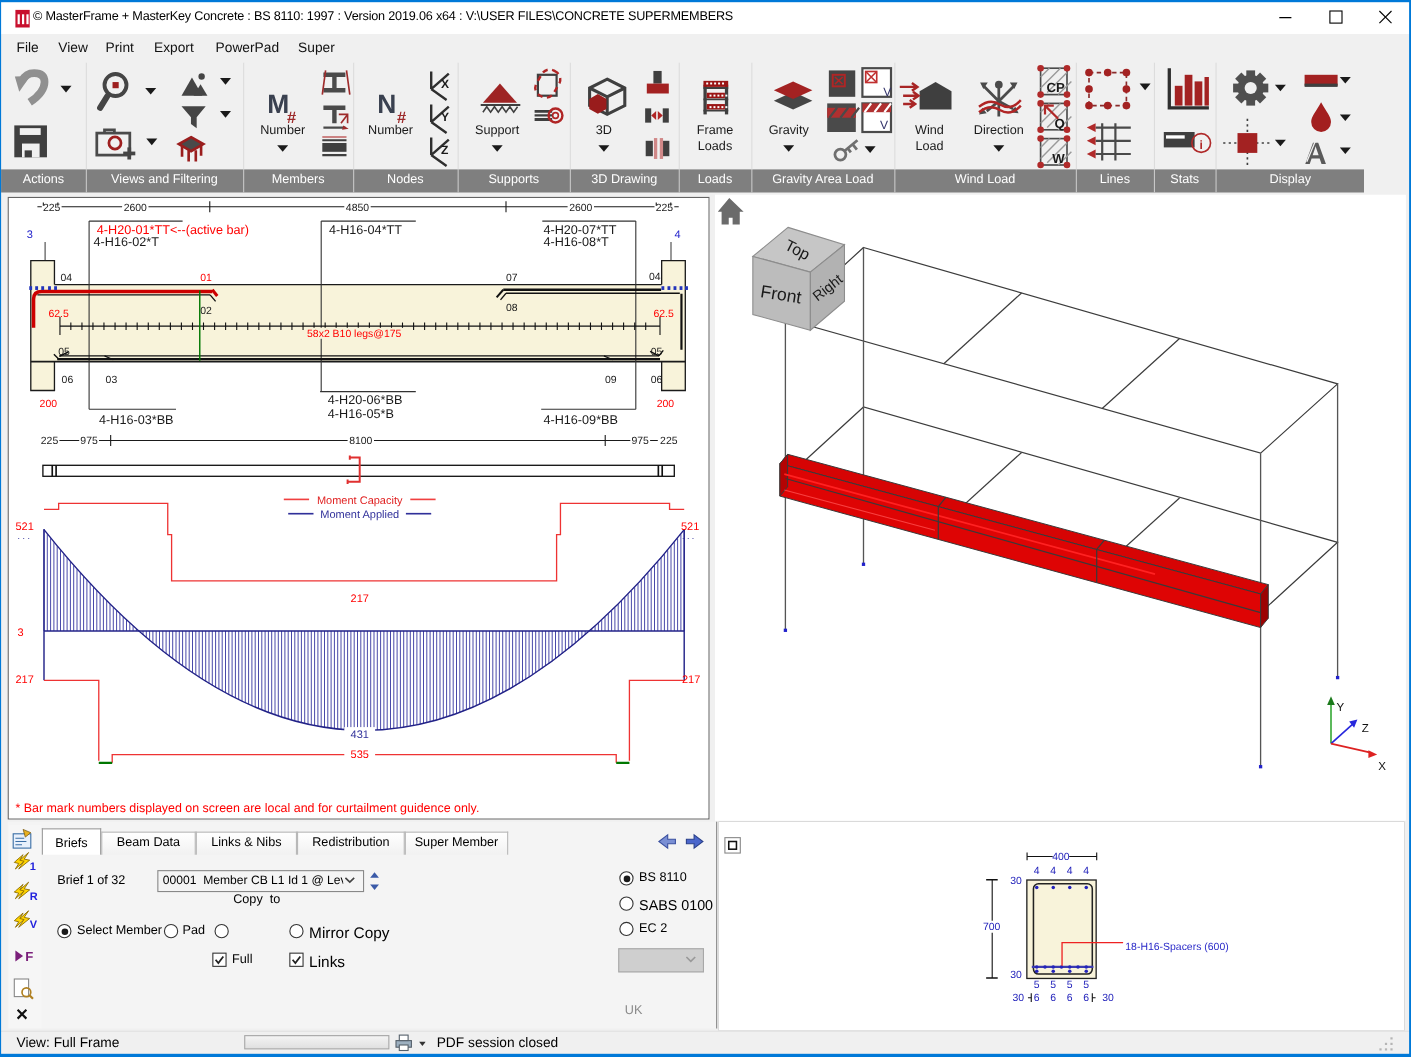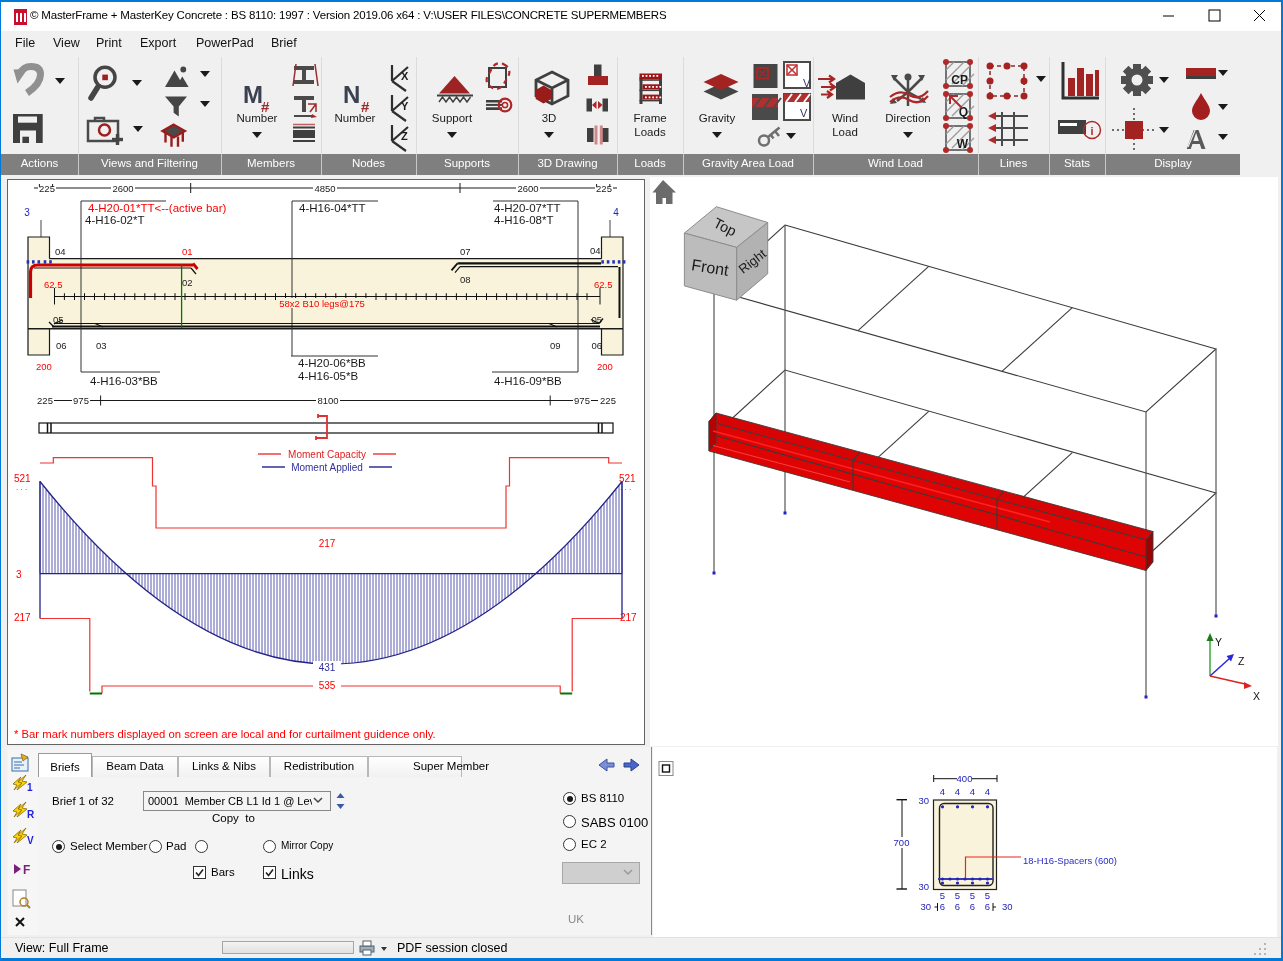--- a/index.html
+++ b/index.html
@@ -39,21 +39,21 @@
  <rect x="59" y="5" width="11" height="11" fill="none" stroke="#000" stroke-width="1"></rect>
  <line x1="104" y1="5" x2="115" y2="16" stroke="#000" stroke-width="1"></line>
  <line x1="115" y1="5" x2="104" y2="16" stroke="#000" stroke-width="1"></line>
 </svg>
 <div class="abs" id="menubar"></div>
 <div class="menuitem" style="left:15px;">File</div>
 <div class="menuitem" style="left:53px;">View</div>
 <div class="menuitem" style="left:96px;">Print</div>
 <div class="menuitem" style="left:140px;">Export</div>
 <div class="menuitem" style="left:196px;">PowerPad</div>
-<div class="menuitem" style="left:271px;">Brief</div>
+<div class="menuitem" style="left:271px;">Super</div>
 <div class="abs" id="toolbar"></div>
 
 <svg class="abs" style="left:0;top:55px" width="1283" height="99" viewBox="0 55 1283 99">
     <path d="M27 93 Q40.5 84 40.5 74.5 Q40.5 66.5 31 66.5 Q23.5 66.5 20 73.5" fill="none" stroke="#909090" stroke-width="7"></path>
     <path d="M13.5 69.5 L27.5 69 L17.5 83.5 z" fill="#909090"></path>
     <path d="M55 78 h10 l-5 6 z" fill="#1a1a1a"></path>
     <rect x="13" y="114" width="29.7" height="29" fill="#3f3f3f"></rect>
     <rect x="18" y="116.5" width="19" height="6.2" fill="#f0f0f0"></rect>
     <rect x="20" y="130.5" width="16" height="12.5" fill="#f0f0f0"></rect>
     <rect x="22.4" y="136.7" width="6.6" height="6.3" fill="#3f3f3f"></rect>
@@ -565,21 +565,21 @@
   </svg>
 <div class="abs" style="left:38px;top:753px;width:54px;height:24px;background:#fff;border:1px solid #9a9a9a;border-bottom:none;box-sizing:border-box;z-index:3;"></div>
 <div class="abs" style="left:38px;top:761px;width:54px;text-align:center;font-size:11.5px;color:#000;z-index:4;">Briefs</div>
 <div class="abs" style="left:92px;top:756px;width:86px;height:21px;background:linear-gradient(#ffffff,#f1f1f1);border:1px solid #b8b8b8;border-bottom:none;box-sizing:border-box;"></div>
 <div class="abs" style="left:92px;top:760px;width:86px;text-align:center;font-size:11.5px;color:#000;">Beam Data</div>
 <div class="abs" style="left:178px;top:756px;width:92px;height:21px;background:linear-gradient(#ffffff,#f1f1f1);border:1px solid #b8b8b8;border-bottom:none;box-sizing:border-box;"></div>
 <div class="abs" style="left:178px;top:760px;width:92px;text-align:center;font-size:11.5px;color:#000;">Links &amp; Nibs</div>
 <div class="abs" style="left:270px;top:756px;width:98px;height:21px;background:linear-gradient(#ffffff,#f1f1f1);border:1px solid #b8b8b8;border-bottom:none;box-sizing:border-box;"></div>
 <div class="abs" style="left:270px;top:760px;width:98px;text-align:center;font-size:11.5px;color:#000;">Redistribution</div>
 <div class="abs" style="left:368px;top:756px;width:94px;height:21px;background:linear-gradient(#ffffff,#f1f1f1);border:1px solid #b8b8b8;border-bottom:none;box-sizing:border-box;"></div>
-<div class="abs" style="left:368px;top:760px;width:94px;text-align:center;font-size:11.5px;color:#000;padding-left:36px;">Super Member</div>
+<div class="abs" style="left:368px;top:760px;width:94px;text-align:center;font-size:11.5px;color:#000;">Super Member</div>
 <svg class="abs" style="left:598px;top:757px" width="42" height="16" viewBox="0 0 42 16">
     <path d="M9 2 v4 h7 v4 h-7 v4 l-8 -6 z" fill="#7a8fd4" stroke="#3a50a0" stroke-width="1"></path>
     <path d="M33 2 v4 h-7 v4 h7 v4 l8 -6 z" fill="#4a66cc" stroke="#2a408a" stroke-width="1"></path>
   </svg>
 <div class="abs" style="left:52px;top:795px;font-size:11.5px;color:#000;">Brief 1 of 32</div>
 <div class="abs" style="left:143px;top:791px;width:188px;height:20px;background:#f4f4f4;border:1px solid #888;box-sizing:border-box;"></div>
 <div class="abs" style="left:148px;top:795px;width:164px;height:14px;overflow:hidden;font-size:11px;color:#000;white-space:nowrap;">00001&nbsp; Member CB L1 Id 1 @ Leve</div>
 <svg class="abs" style="left:312px;top:797px" width="12" height="8" viewBox="0 0 12 8">
     <path d="M2 1 l4 4 4 -4" stroke="#444" stroke-width="1.5" fill="none"></path>
   </svg>
@@ -590,26 +590,26 @@
     <path d="M6.5 19 l4 -5 h-8 z" fill="#3a5aa8"></path>
   </svg>
 <div class="abs" style="left:52px;top:840px;width:13px;height:13px;border-radius:50%;background:#fff;border:1px solid #333;box-sizing:border-box;"></div>
 <div class="abs" style="left:55.5px;top:843.5px;width:6px;height:6px;border-radius:50%;background:#1a1a1a;"></div>
 <div class="abs" style="left:70px;top:840px;font-size:11.5px;color:#000;">Select Member</div>
 <div class="abs" style="left:149px;top:840px;width:13px;height:13px;border-radius:50%;background:#fff;border:1px solid #333;box-sizing:border-box;"></div>
 <div class="abs" style="left:166px;top:840px;font-size:11.5px;color:#000;">Pad</div>
 <div class="abs" style="left:195px;top:840px;width:13px;height:13px;border-radius:50%;background:#fff;border:1px solid #333;box-sizing:border-box;"></div>
 <div class="abs" style="left:212px;top:812px;font-size:11.5px;color:#000;">Copy&nbsp; to</div>
 <div class="abs" style="left:263px;top:840px;width:13px;height:13px;border-radius:50%;background:#fff;border:1px solid #333;box-sizing:border-box;"></div>
-<div class="abs" style="left:281px;top:840px;font-size:10px;color:#000;">Mirror Copy</div>
+<div class="abs" style="left:281px;top:840px;font-size:14px;color:#000;">Mirror Copy</div>
 <div class="abs" style="left:193px;top:866px;width:13px;height:13px;background:#fff;border:1px solid #333;box-sizing:border-box;"></div>
 <svg class="abs" style="left:193px;top:866px" width="13" height="13" viewBox="0 0 13 13">
     <path d="M3 6.5 l2.5 3 4.5 -6" stroke="#222" stroke-width="1.6" fill="none"></path>
   </svg>
-<div class="abs" style="left:211px;top:866px;font-size:11.5px;color:#000;">Bars</div>
+<div class="abs" style="left:211px;top:866px;font-size:11.5px;color:#000;">Full</div>
 <div class="abs" style="left:263px;top:866px;width:13px;height:13px;background:#fff;border:1px solid #333;box-sizing:border-box;"></div>
 <svg class="abs" style="left:263px;top:866px" width="13" height="13" viewBox="0 0 13 13">
     <path d="M3 6.5 l2.5 3 4.5 -6" stroke="#222" stroke-width="1.6" fill="none"></path>
   </svg>
 <div class="abs" style="left:281px;top:866px;font-size:14px;color:#000;">Links</div>
 <div class="abs" style="left:563px;top:792px;width:13px;height:13px;border-radius:50%;background:#fff;border:1px solid #333;box-sizing:border-box;"></div>
 <div class="abs" style="left:566.5px;top:795.5px;width:6px;height:6px;border-radius:50%;background:#1a1a1a;"></div>
 <div class="abs" style="left:581px;top:792px;font-size:11.5px;color:#000;">BS 8110</div>
 <div class="abs" style="left:563px;top:815px;width:13px;height:13px;border-radius:50%;background:#fff;border:1px solid #333;box-sizing:border-box;"></div>
 <div class="abs" style="left:581px;top:815px;font-size:13px;color:#000;">SABS 0100</div>

